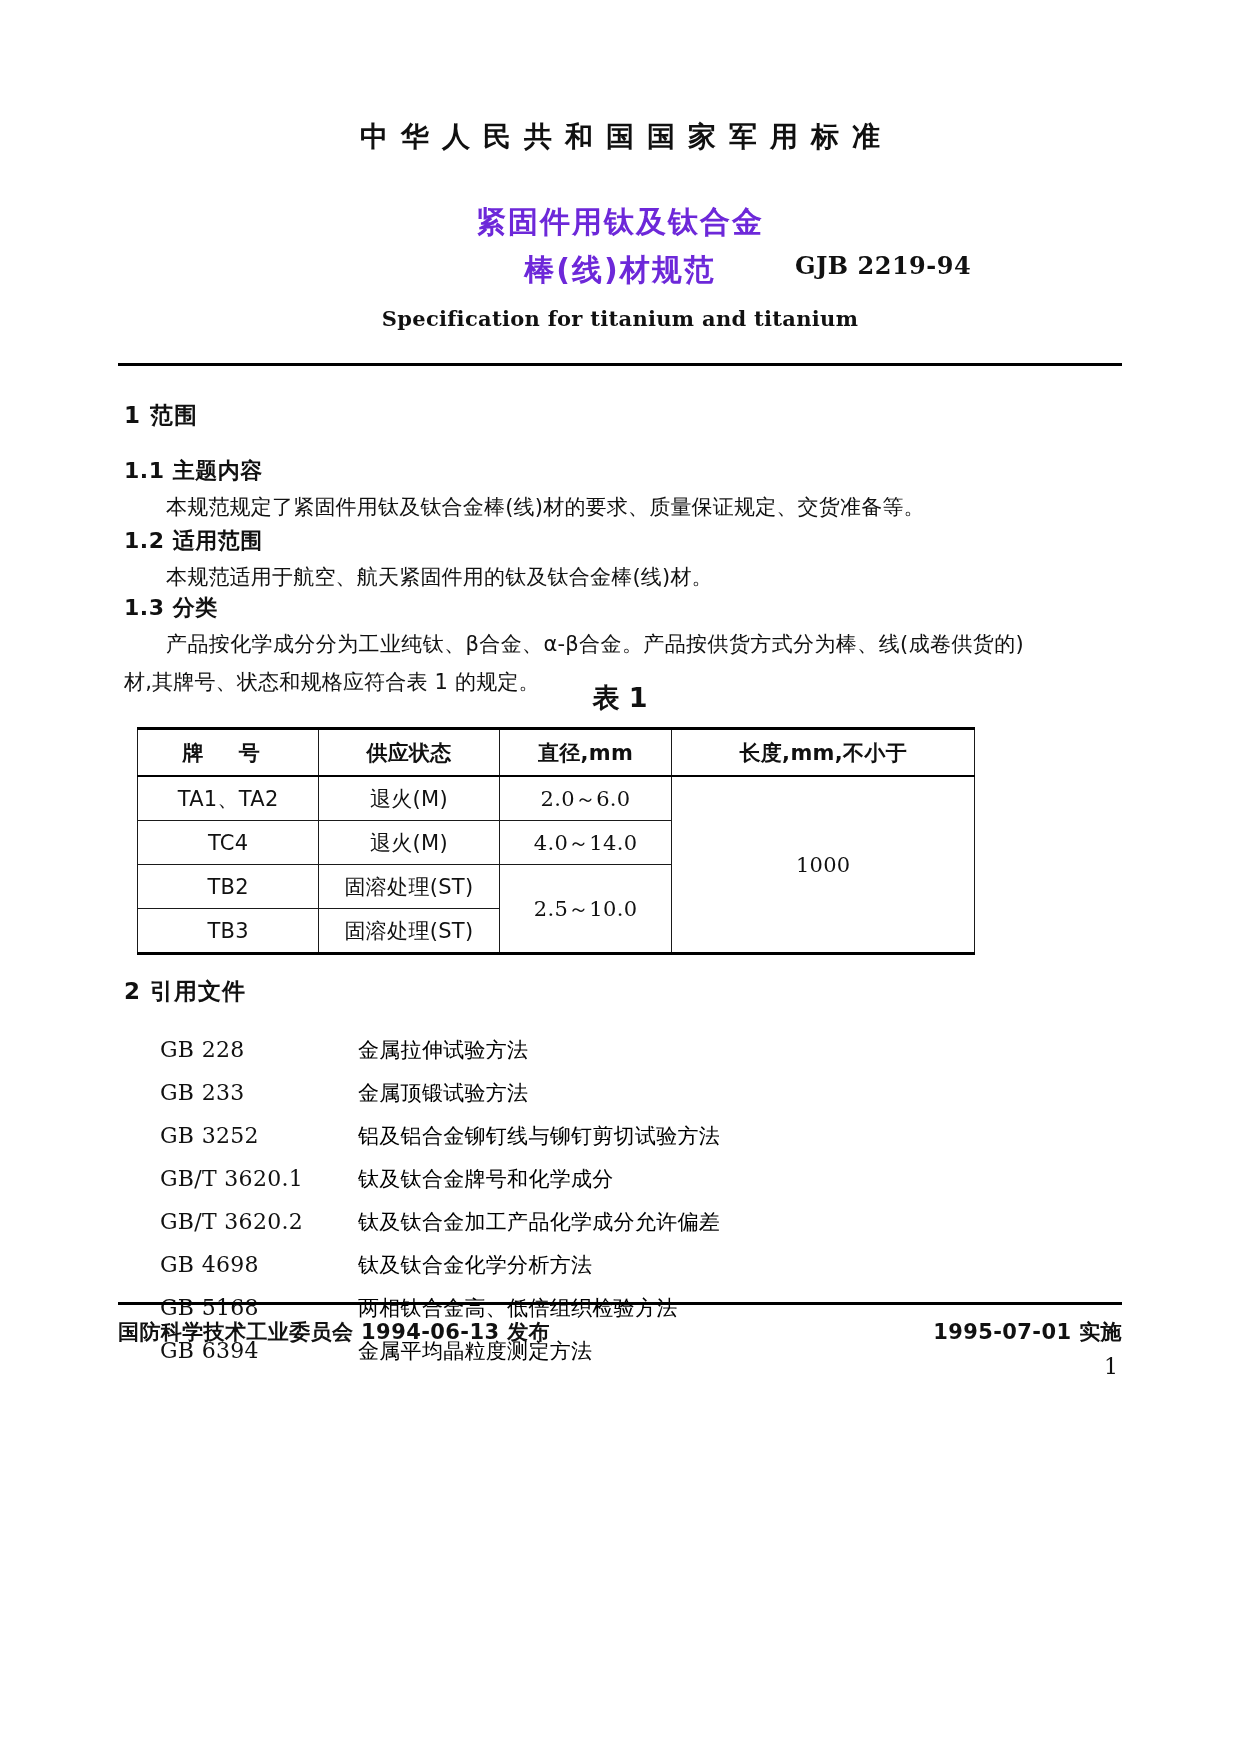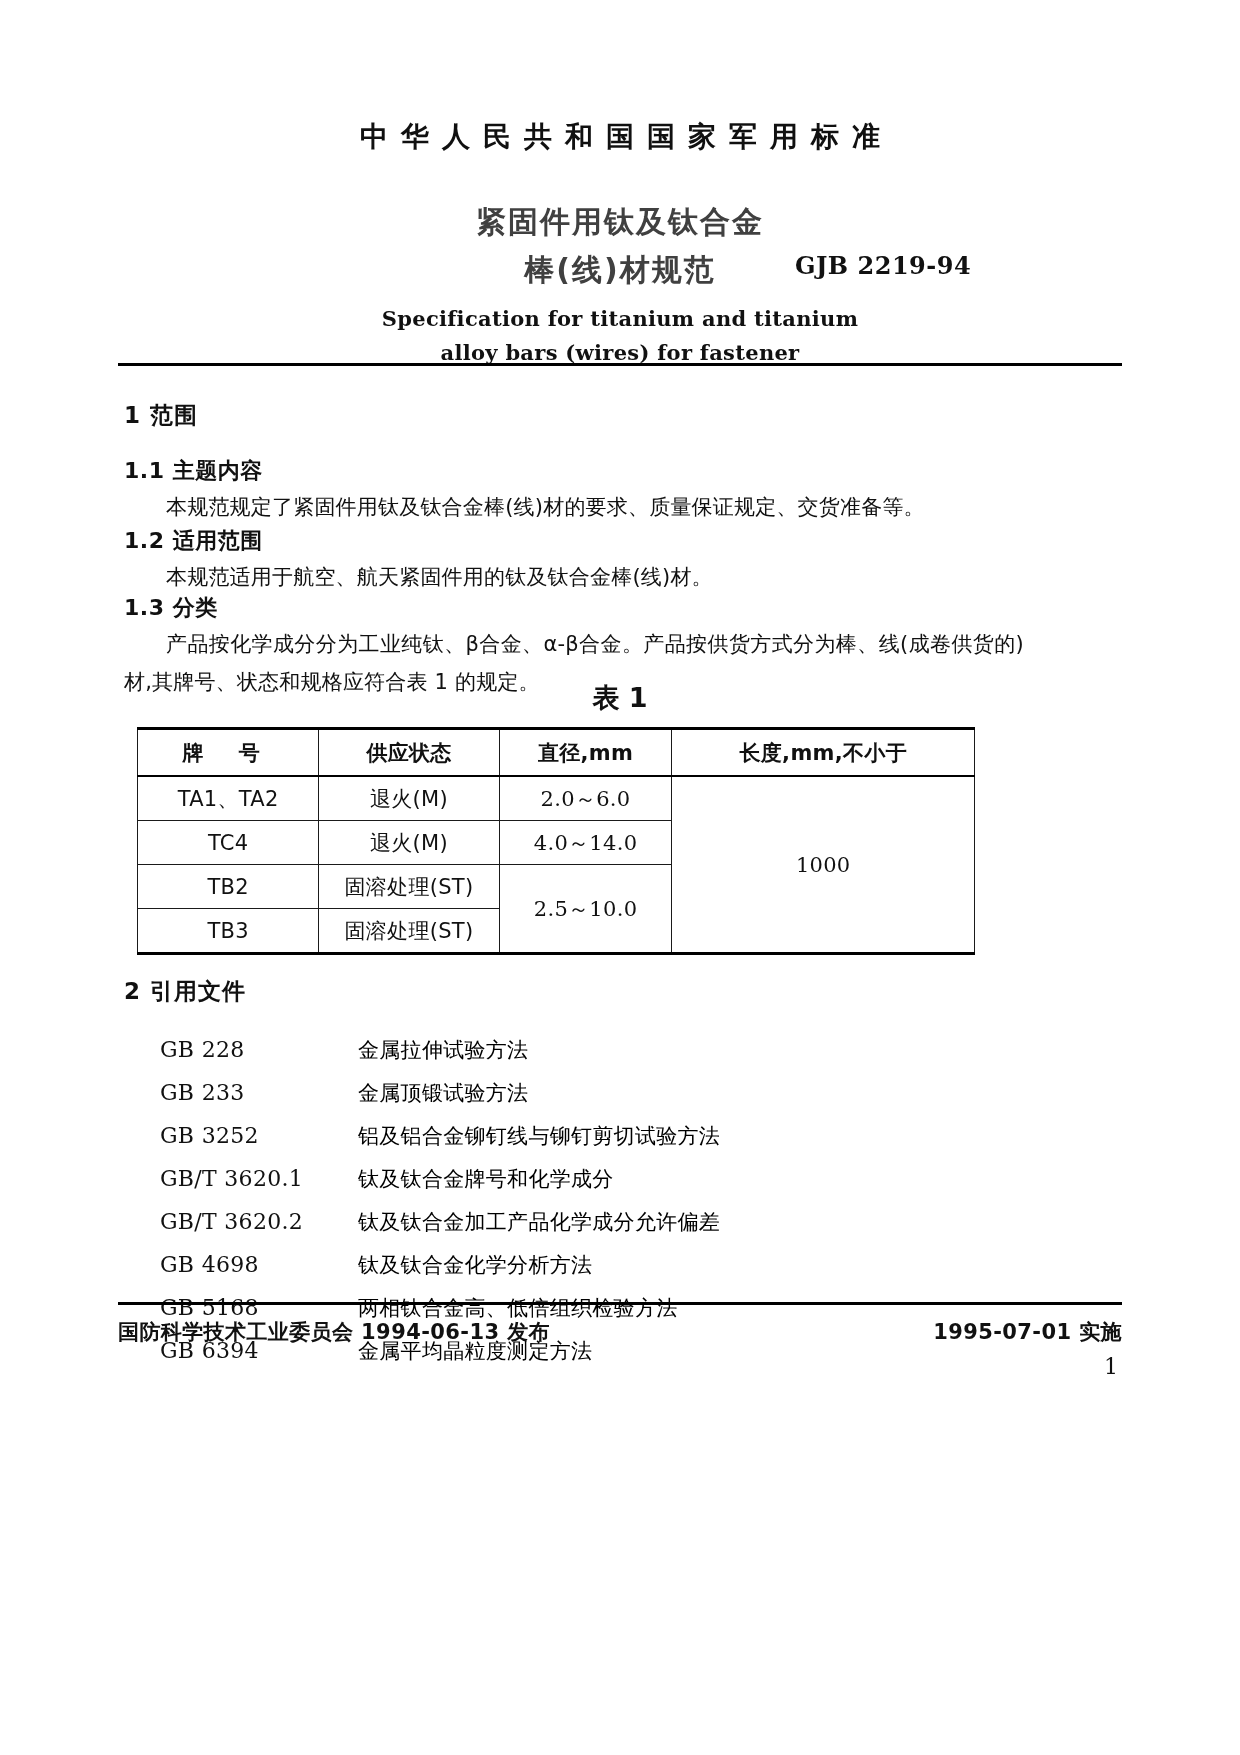--- a/index.html
+++ b/index.html
@@ -41,21 +41,21 @@
     left: 0; top: 190px;
     width: 1240px;
     text-align: center;
   }
   .title-line {
     font-family: "DejaVu Sans", "Liberation Sans", sans-serif;
     font-weight: bold;
     font-size: 30px;
     letter-spacing: 2px;
     line-height: 48px;
-    color: #404040;
+    color: #6d28d9;
   }
   .std-no {
     position: absolute;
     left: 795px;
     top: 243px;
     font-family: "DejaVu Serif", "Liberation Serif", serif;
     font-weight: bold;
     font-size: 24px;
     letter-spacing: 0.5px;
     color: #111;
@@ -210,21 +210,20 @@
 <body>
 
 <div class="page">
 
   <div class="nat-standard">中华人民共和国国家军用标准</div>
 
   <div class="title-block">
     <div class="title-line">紧固件用钛及钛合金</div>
     <div class="title-line">棒(线)材规范</div>
     <div class="subtitle-en">Specification for titanium and titanium</div>
-    <div class="subtitle-en" style="margin-top:0">alloy bars (wires) for fastener</div>
   </div>
 
   <div class="std-no">GJB 2219-94</div>
 
   <div class="rule rule-top"></div>
 
   <div class="sec-h1" style="left:124px; top:392px;">1  范围</div>
 
   <div class="sec-h2" style="left:124px; top:448px;">1.1  主题内容</div>
 

